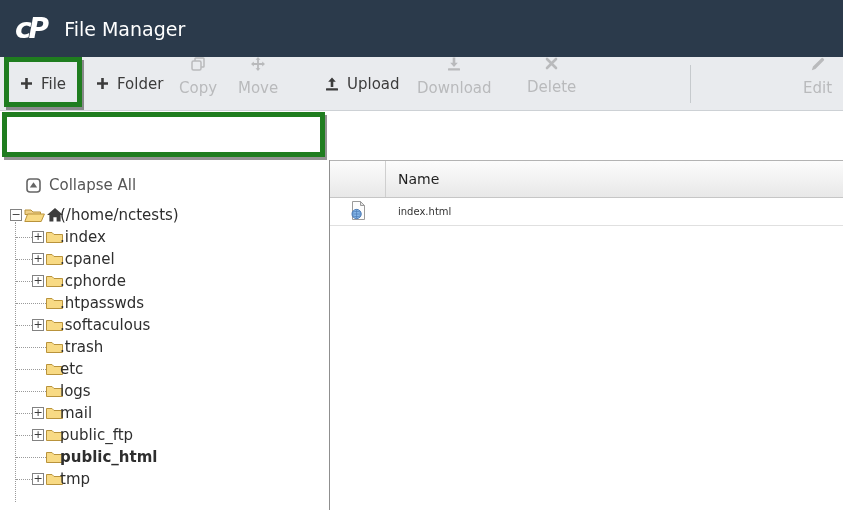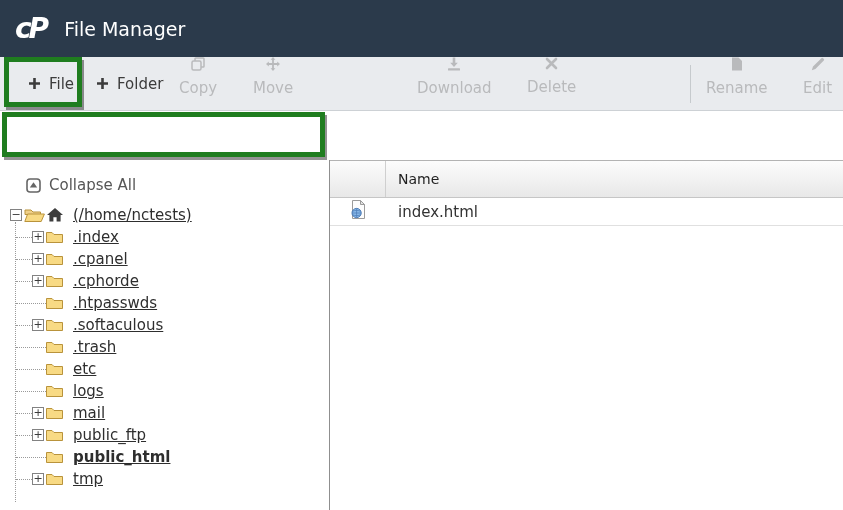--- a/index.html
+++ b/index.html
@@ -90,90 +90,91 @@
   .trow.no-exp::before  { width: 30px; }
   .texp {
     position: absolute; left: 32px; top: 5px; width: 12px; height: 12px;
     border: 1px solid #828282; background: #fff; color: #3c3c3c;
     font-size: 11px; line-height: 9px; text-align: center; z-index: 2;
   }
   .trow.root .texp { left: 10px; }
   .ticon { position: absolute; left: 46px; top: 4px; line-height: 0; }
   .ticon-open { left: 24px; top: 4px; }
   .ticon-home { left: 47px; top: 4px; }
-  .tlabel { position: absolute; left: 73px; top: 2px; text-decoration: underline; }
+  .tlabel { position: absolute; left: 60px; top: 2px; }
   .tlabel.bold { font-weight: 700; }
 
   
   .main { position: absolute; left: 329px; top: 160px; width: 514px; bottom: 0; border-left: 1px solid #8f8f8f; background: #fff; }
   .thead {
     height: 38px; display: flex; align-items: center;
     background: linear-gradient(#fcfcfc, #e8e8e8);
     border-top: 1px solid #b3b3b3; border-bottom: 1px solid #c6c6c6;
     font-size: 14px; color: #1f1f1f;
   }
   .icon-col { width: 56px; height: 100%; border-right: 1px solid #cfcfcf; display: flex; align-items: center; justify-content: center; flex: 0 0 auto; }
   .name-col { padding-left: 12px; }
-  .frow { height: 28px; display: flex; align-items: center; border-bottom: 1px solid #e0e0e0; font-size: 15px; color: #333; cursor: pointer; }
+  .frow { height: 28px; display: flex; align-items: center; border-bottom: 1px solid #e0e0e0; font-size: 10px; color: #333; cursor: pointer; }
   .frow .icon-col { border-right: 1px solid transparent; }
 </style>
 </head>
 <body>
 
 <div class="topbar">
   <span class="cp-logo">cP</span>
   <span class="app-title">File Manager</span>
 </div>
 
 <div class="toolbar">
-  <div class="tbtn" style="left:28px">
+  <div class="tbtn" style="left:20px">
     <svg width="13" height="13" viewBox="0 0 13 13">
         <path d="M5.2 1 H7.8 V5.2 H12 V7.8 H7.8 V12 H5.2 V7.8 H1 V5.2 H5.2 Z" fill="currentColor"></path>
       </svg>
     <span>File</span>
   </div>
   <div class="tbtn" style="left:96px">
     <svg width="13" height="13" viewBox="0 0 13 13">
         <path d="M5.2 1 H7.8 V5.2 H12 V7.8 H7.8 V12 H5.2 V7.8 H1 V5.2 H5.2 Z" fill="currentColor"></path>
       </svg>
     <span>Folder</span>
   </div>
   <div class="tbtn disabled" style="left:179px">
     <svg width="14" height="14" viewBox="0 0 14 14">
         <rect x="1" y="4" width="9" height="9" rx="1.5" fill="none" stroke="currentColor" stroke-width="1.5"></rect>
         <path d="M4 4 V1.8 A0.8 0.8 0 0 1 4.8 1 H12.2 A0.8 0.8 0 0 1 13 1.8 V9.2 A0.8 0.8 0 0 1 12.2 10 H10" fill="none" stroke="currentColor" stroke-width="1.5"></path>
       </svg>
     <span>Copy</span>
   </div>
-  <div class="tbtn disabled" style="left:253px">
+  <div class="tbtn disabled" style="left:238px">
     <svg width="14" height="14" viewBox="0 0 14 14">
         <path d="M7 0 L9.4 2.8 H4.6 Z M7 14 L4.6 11.2 H9.4 Z M0 7 L2.8 4.6 V9.4 Z M14 7 L11.2 9.4 V4.6 Z M6.1 2.5 H7.9 V11.5 H6.1 Z M2.5 6.1 H11.5 V7.9 H2.5 Z" fill="currentColor"></path>
       </svg>
     <span>Move</span>
+  </div>
+  <div class="tbtn" style="left:325px">
+    <svg width="14" height="14" viewBox="0 0 14 14">
+        <path d="M7 0.5 L10.8 4.8 H8.3 V10 H5.7 V4.8 H3.2 Z" fill="currentColor"></path>
+        <rect x="1" y="11.2" width="12" height="2.2" rx="0.5" fill="currentColor"></rect>
+      </svg>
+    <span>Upload</span>
   </div>
   <div class="tbtn disabled" style="left:417px">
     <svg width="14" height="14" viewBox="0 0 14 14">
         <path d="M7 10 L3.2 5.7 H5.7 V0.5 H8.3 V5.7 H10.8 Z" fill="currentColor"></path>
         <rect x="1" y="11.2" width="12" height="2.2" rx="0.5" fill="currentColor"></rect>
       </svg>
     <span>Download</span>
   </div>
   <div class="tbtn disabled" style="left:527px">
     <svg width="13" height="13" viewBox="0 0 13 13">
         <path d="M2 2 L11 11 M11 2 L2 11" stroke="currentColor" stroke-width="2.6" stroke-linecap="round"></path>
       </svg>
     <span>Delete</span>
   </div>
   <div class="tb-sep" style="left:690px"></div>
-  <div class="tbtn disabled" style="left:706px">
-    <svg width="12" height="14" viewBox="0 0 12 14">
-        <path d="M1 0.5 H7.5 L11 4 V13.5 H1 Z" fill="currentColor"></path>
-      </svg>
-    <span>Rename</span>
-  </div>
   <div class="tbtn disabled" style="left:803px">
     <svg width="14" height="14" viewBox="0 0 14 14">
         <path d="M0.8 13.2 L2 9.6 L10.4 1.2 A1.2 1.2 0 0 1 12.1 1.2 L12.8 1.9 A1.2 1.2 0 0 1 12.8 3.6 L4.4 12 Z" fill="currentColor"></path>
       </svg>
     <span>Edit</span>
   </div>
 </div>
 
 <div class="addressrow">
   <div class="path-group">

